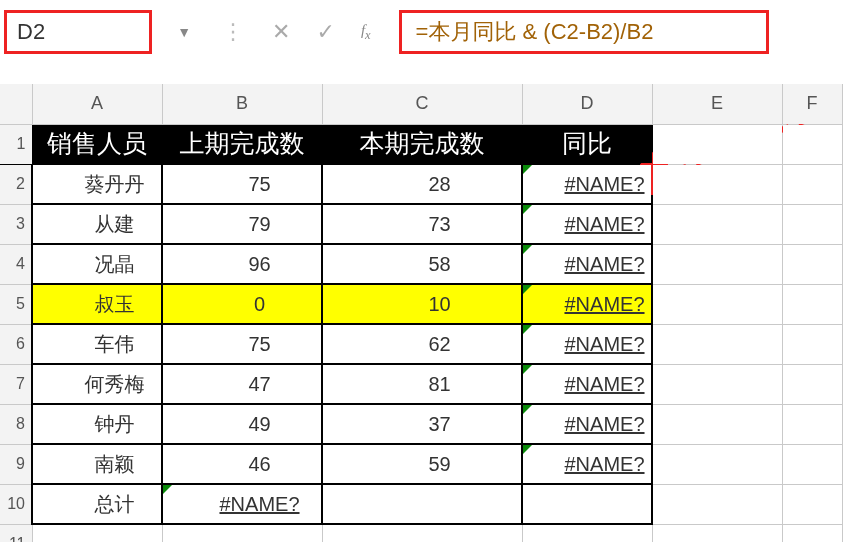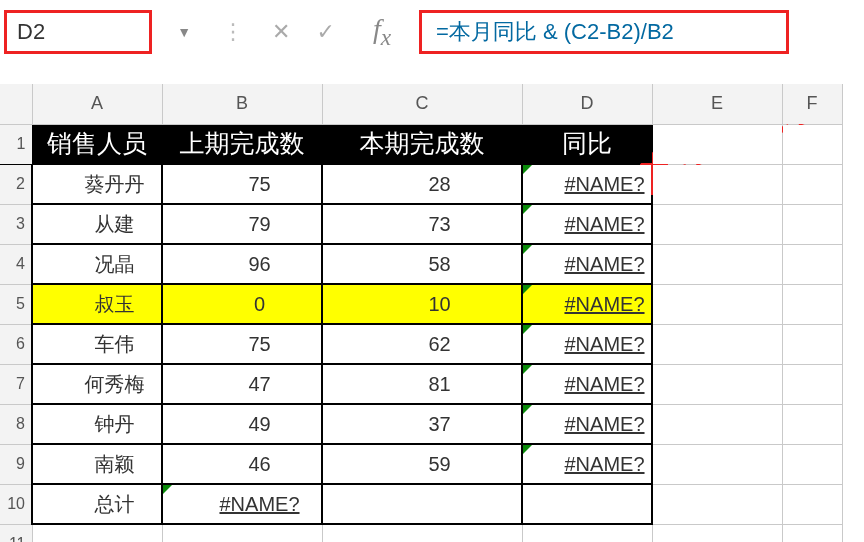--- a/index.html
+++ b/index.html
@@ -40,28 +40,28 @@
   }
   .fb-mid {
     display: flex;
     align-items: center;
     gap: 26px;
     margin-left: 70px;
     color: #aaa;
     font-size: 22px;
   }
   .fb-mid .colon { color:#bbb; letter-spacing:2px;}
-  .fx { font-style: italic; font-family: "Times New Roman", serif; font-size:28px; color:#888;margin-left:12px;}
+  .fx { font-style: italic; font-family: "Times New Roman", serif; font-size:15px; color:#888;}
   .formula-input {
     margin-left: 28px;
     height: 44px;
     border: 3px solid #e22;
     background: #fff;
     font-size: 22px;
-    color: #0369a1;
+    color: #a16207;
     padding: 4px 14px;
     display: flex;
     align-items: center;
     min-width: 370px;
   }
   .sheet {
     margin-top: 20px;
     border-collapse: collapse;
     table-layout: fixed;
   }

